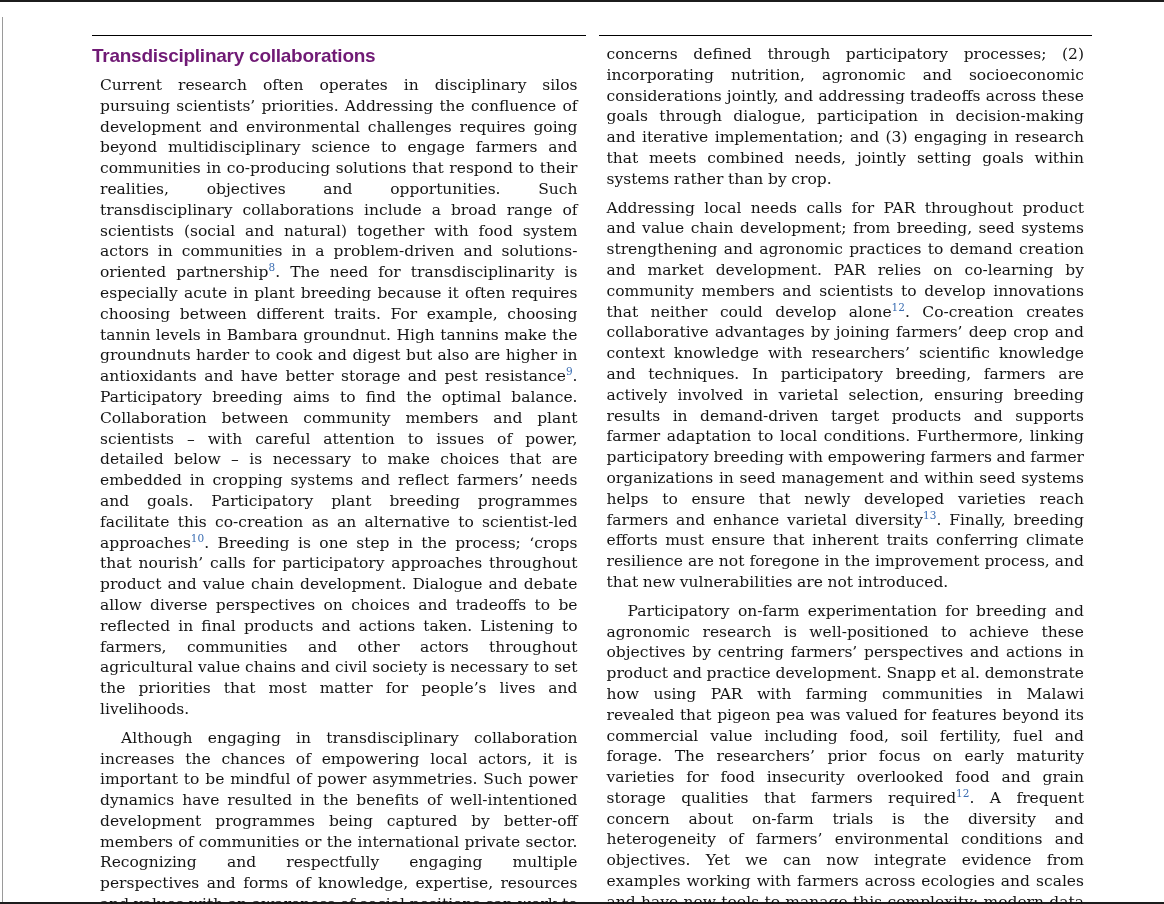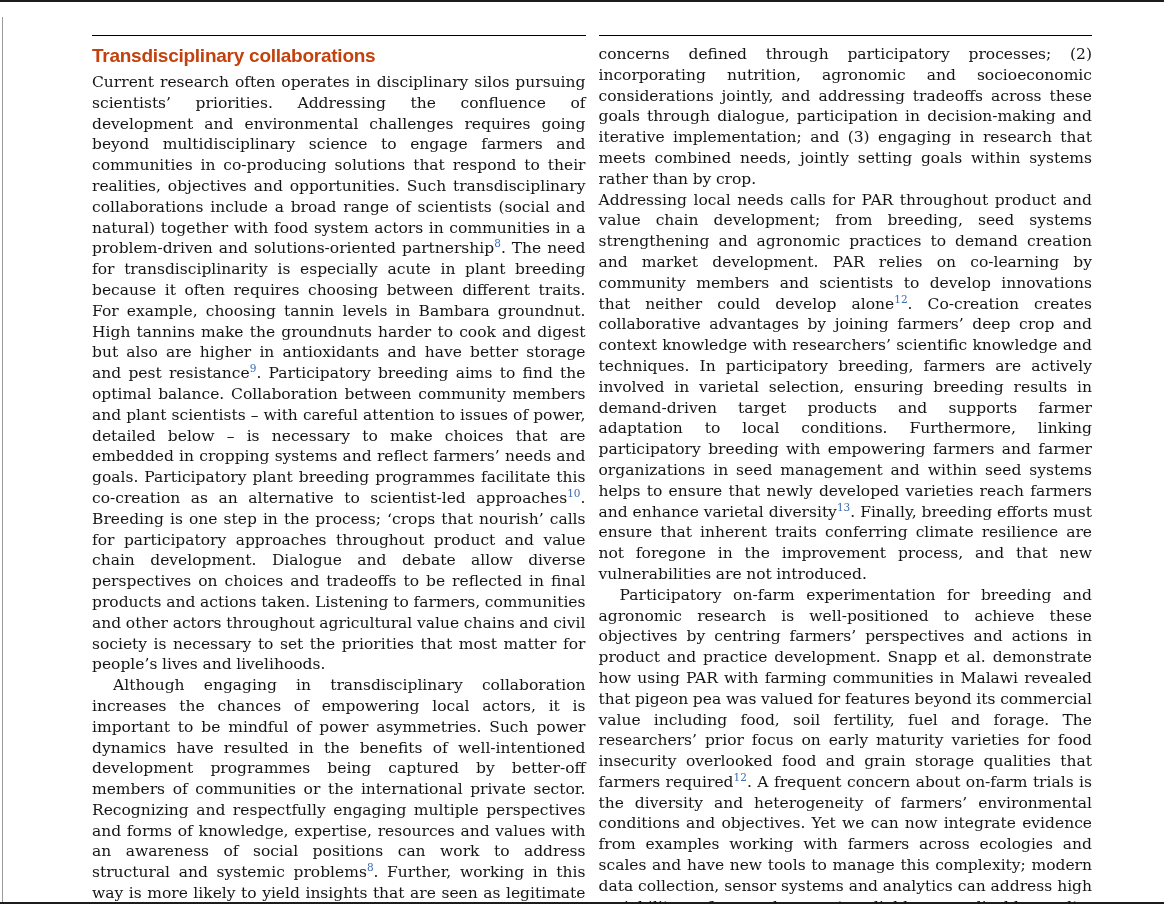--- a/index.html
+++ b/index.html
@@ -34,30 +34,30 @@
   .col-rule {
     height: 0;
     border-top: 1.7px solid #000;
     margin-bottom: 8px;
   }
   h2.section-heading {
     font-family: "Liberation Sans", sans-serif;
     font-weight: 700;
     font-size: 19px;
     letter-spacing: -0.25px;
-    color: #c2410c;
+    color: #701a75;
     margin: 0 0 5px 0;
     line-height: 23px;
   }
   h2.second-heading { margin-top: 24px; }
   p.body-para {
     font-size: 15.5px;
     line-height: 20.8px;
     text-align: justify;
-    margin: 0;
+    margin: 8px;
     color: #141414;
     word-spacing: -0.3px;
   }
   p.indent { text-indent: 21px; }
   sup.ref {
     font-size: 10.5px;
     line-height: 0;
     vertical-align: super;
     cursor: pointer;
   }

